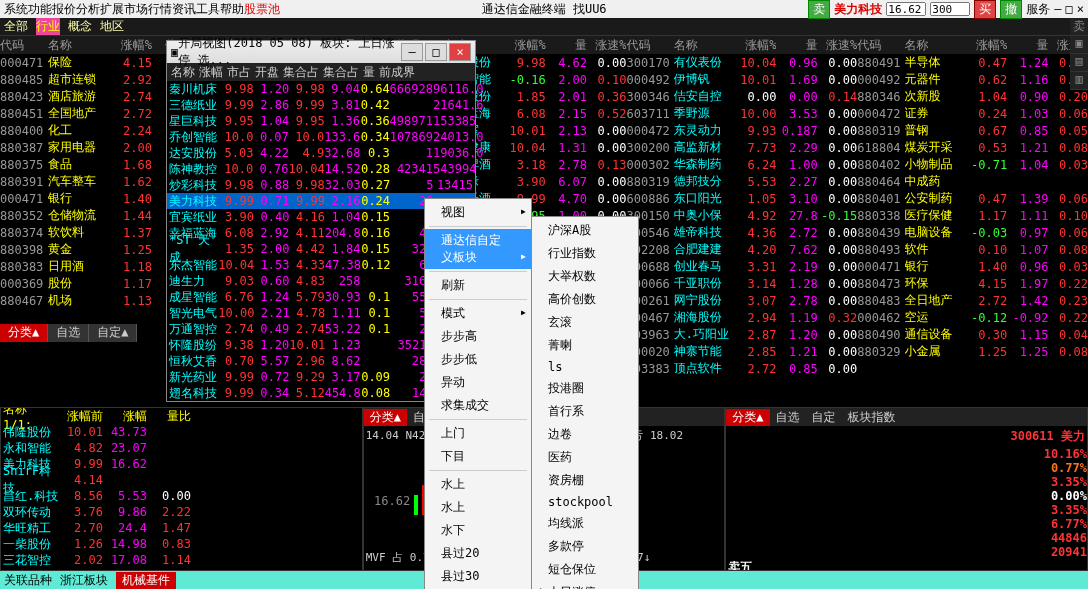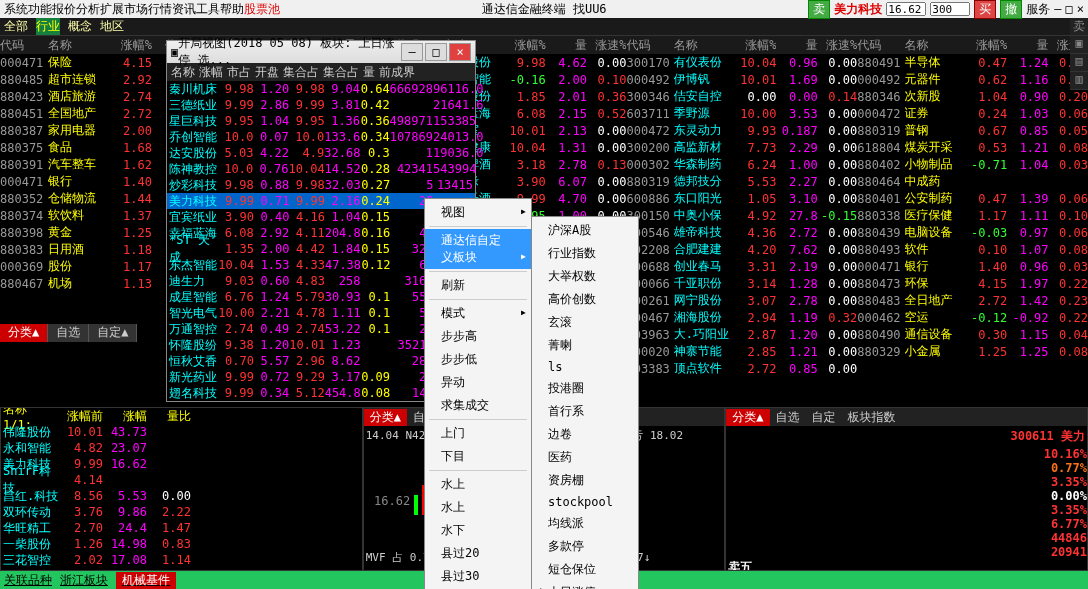--- a/index.html
+++ b/index.html
@@ -10,21 +10,21 @@
 .menu .red { color: #d00; }
 .topbar .center { flex: 1; text-align: center; color: #000; }
 .topright { display: flex; gap: 4px; align-items: center; }
 .btn-sell { background: #4a4; color: #fff; padding: 0 4px; border: 1px solid #080; }
 .btn-buy { background: #d44; color: #fff; padding: 0 4px; border: 1px solid #800; }
 .stock-name { color: #d00; font-weight: bold; }
 .input-small { width: 40px; height: 14px; font-size: 11px; }
 
 .tabrow { background: #1a1a1a; height: 18px; display: flex; align-items: center; padding: 0 4px; color: #ffa; border-bottom: 1px solid #333; }
 .tabrow span { margin-right: 8px; cursor: pointer; }
-.tabrow .active { color: #ff0; background: #15803d; }
+.tabrow .active { color: #ff0; background: #ec4899; }
 
 .main { display: flex; height: 390px; }
 .col { flex: 1; min-width: 0; }
 .hdr { display: flex; background: #1a1a1a; color: #999; height: 18px; align-items: center; }
 .hdr span, .row span { overflow: hidden; white-space: nowrap; }
 .row { display: flex; height: 17px; align-items: center; }
 .c0 { width: 48px; color: #999; }
 .c1 { width: 56px; }
 .c2 { width: 48px; text-align: right; }
 .c3 { width: 42px; text-align: right; }
@@ -70,21 +70,21 @@
 .btabs .redtab { background: #c00; color: #fff; }
 .brow { display: flex; height: 16px; align-items: center; padding: 0 2px; }
 .bc0 { width: 56px; } .bc1 { width: 44px; text-align: right; } .bc2 { width: 44px; text-align: right; } .bc3 { width: 44px; text-align: right; }
 
 .chart { position: relative; height: 130px; background: #000; }
 .chart-info { color: #ccc; font-size: 11px; padding: 2px; }
 .orderbook { font-size: 11px; font-weight: bold; }
 .obrow { display: flex; height: 14px; padding: 0 2px; }
 .ob0 { width: 32px; } .ob1 { width: 40px; text-align: right; } .ob2 { width: 44px; text-align: right; }
 
-.statusbar { position: absolute; bottom: 0; left: 0; right: 0; height: 18px; background: #22c55e; display: flex; align-items: center; color: #000; padding: 0 4px; text-decoration: underline; }
+.statusbar { position: absolute; bottom: 0; left: 0; right: 0; height: 18px; background: #5eead4; display: flex; align-items: center; color: #000; padding: 0 4px; }
 .statusbar span { margin-right: 8px; }
 .statusbar .redtab { background: #c00; color: #fff; padding: 0 6px; }
 
 .rside { position: absolute; right: 0; top: 18px; width: 18px; background: #222; }
 .rside div { height: 18px; text-align: center; color: #888; border-bottom: 1px solid #333; cursor: pointer; }
 
 .mid-tabs { position: absolute; left: 0; top: 324px; height: 18px; display: flex; }
 .mid-tabs span { padding: 0 8px; background: #333; color: #ccc; border-right: 1px solid #555; cursor: pointer; }
 .mid-tabs .redtab { background: #c00; color: #fff; }
 </style>
@@ -144,20 +144,25 @@
       </div>
       <div class="row">
         <span class="c0">880423</span>
         <span class="c1 yellow">酒店旅游</span>
         <span class="c2 red">2.74</span>
       </div>
       <div class="row">
         <span class="c0">880451</span>
         <span class="c1 yellow">全国地产</span>
         <span class="c2 red">2.72</span>
+      </div>
+      <div class="row">
+        <span class="c0">880400</span>
+        <span class="c1 yellow">化工</span>
+        <span class="c2 red">2.24</span>
       </div>
       <div class="row">
         <span class="c0">880387</span>
         <span class="c1 yellow">家用电器</span>
         <span class="c2 red">2.00</span>
       </div>
       <div class="row">
         <span class="c0">880375</span>
         <span class="c1 yellow">食品</span>
         <span class="c2 red">1.68</span>

